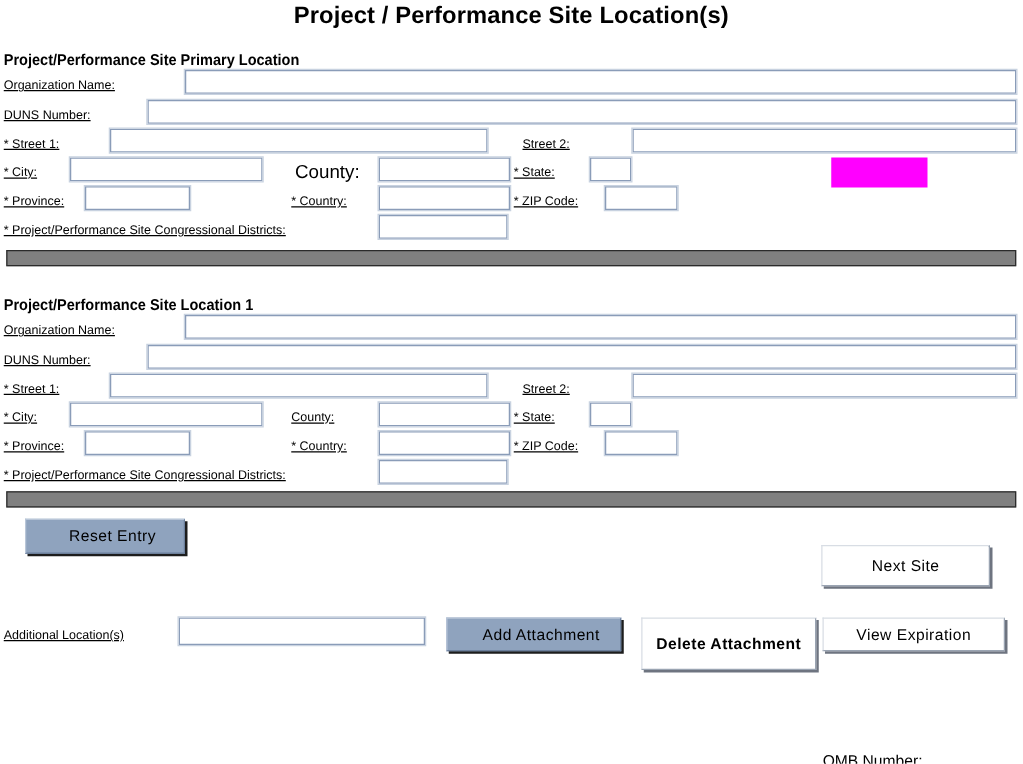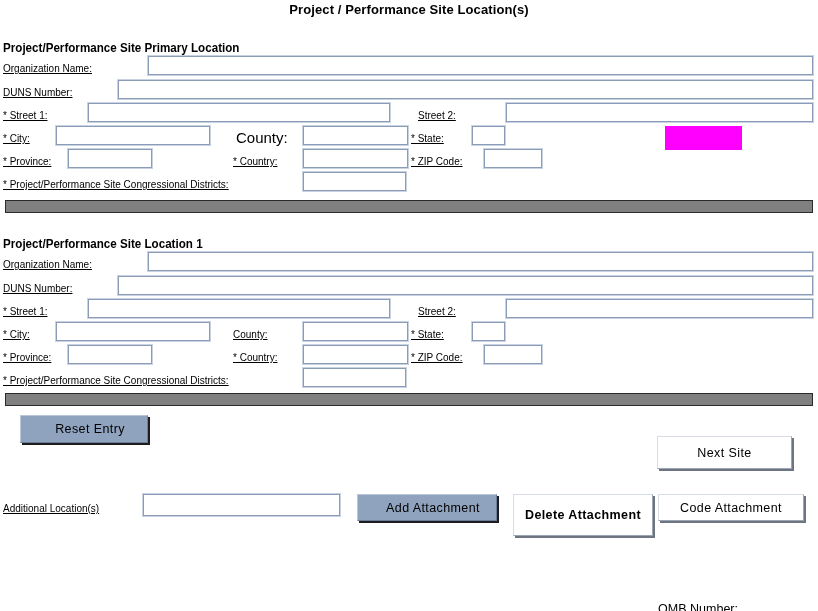--- a/index.html
+++ b/index.html
@@ -17,21 +17,21 @@
     overflow: hidden;
   }
   .abs { position: absolute; }
 
   
   .page-title {
     left: 0;
     top: 2px;
     width: 818px;
     text-align: center;
-    font-size: 13px;
+    font-size: 19px;
     font-weight: bold;
     letter-spacing: 0.1px;
   }
 
   
   .section-heading {
     font-size: 12.5px;
     font-weight: bold;
     white-space: nowrap;
     transform: scaleX(0.93);
@@ -197,16 +197,16 @@
 
 <button class="abs btn btn-white" style="left:657px; top:436px; width:135px; height:33px;">Next Site</button>
 
 <div class="abs lbl" style="left:3px; top:502px;">Additional Location(s)</div>
 <input class="abs fld" style="left: 143px; top: 494px; width: 197px; height: 22px;" type="text" value="">
 
 <button class="abs btn btn-blue" style="left:357px; top:494px; width:140px; height:27px;">Add Attachment</button>
 
 <button class="abs btn btn-white" style="left:513px; top:494px; width:140px; height:42px;font-weight:bold;">Delete Attachment</button>
 
-<button class="abs btn btn-white" style="left:658px; top:494px; width:146px; height:27px;">Code  Attachment</button>
+<button class="abs btn btn-white" style="left:658px; top:494px; width:146px; height:27px;">View  Expiration</button>
 
 <div class="abs footer-line" style="left:500px; top:558px; width:238px;">OMB Number:</div>
 <div class="abs footer-line" style="left:500px; top:576px; width:238px;">Expiration Next:</div>
 
 </body></html>

